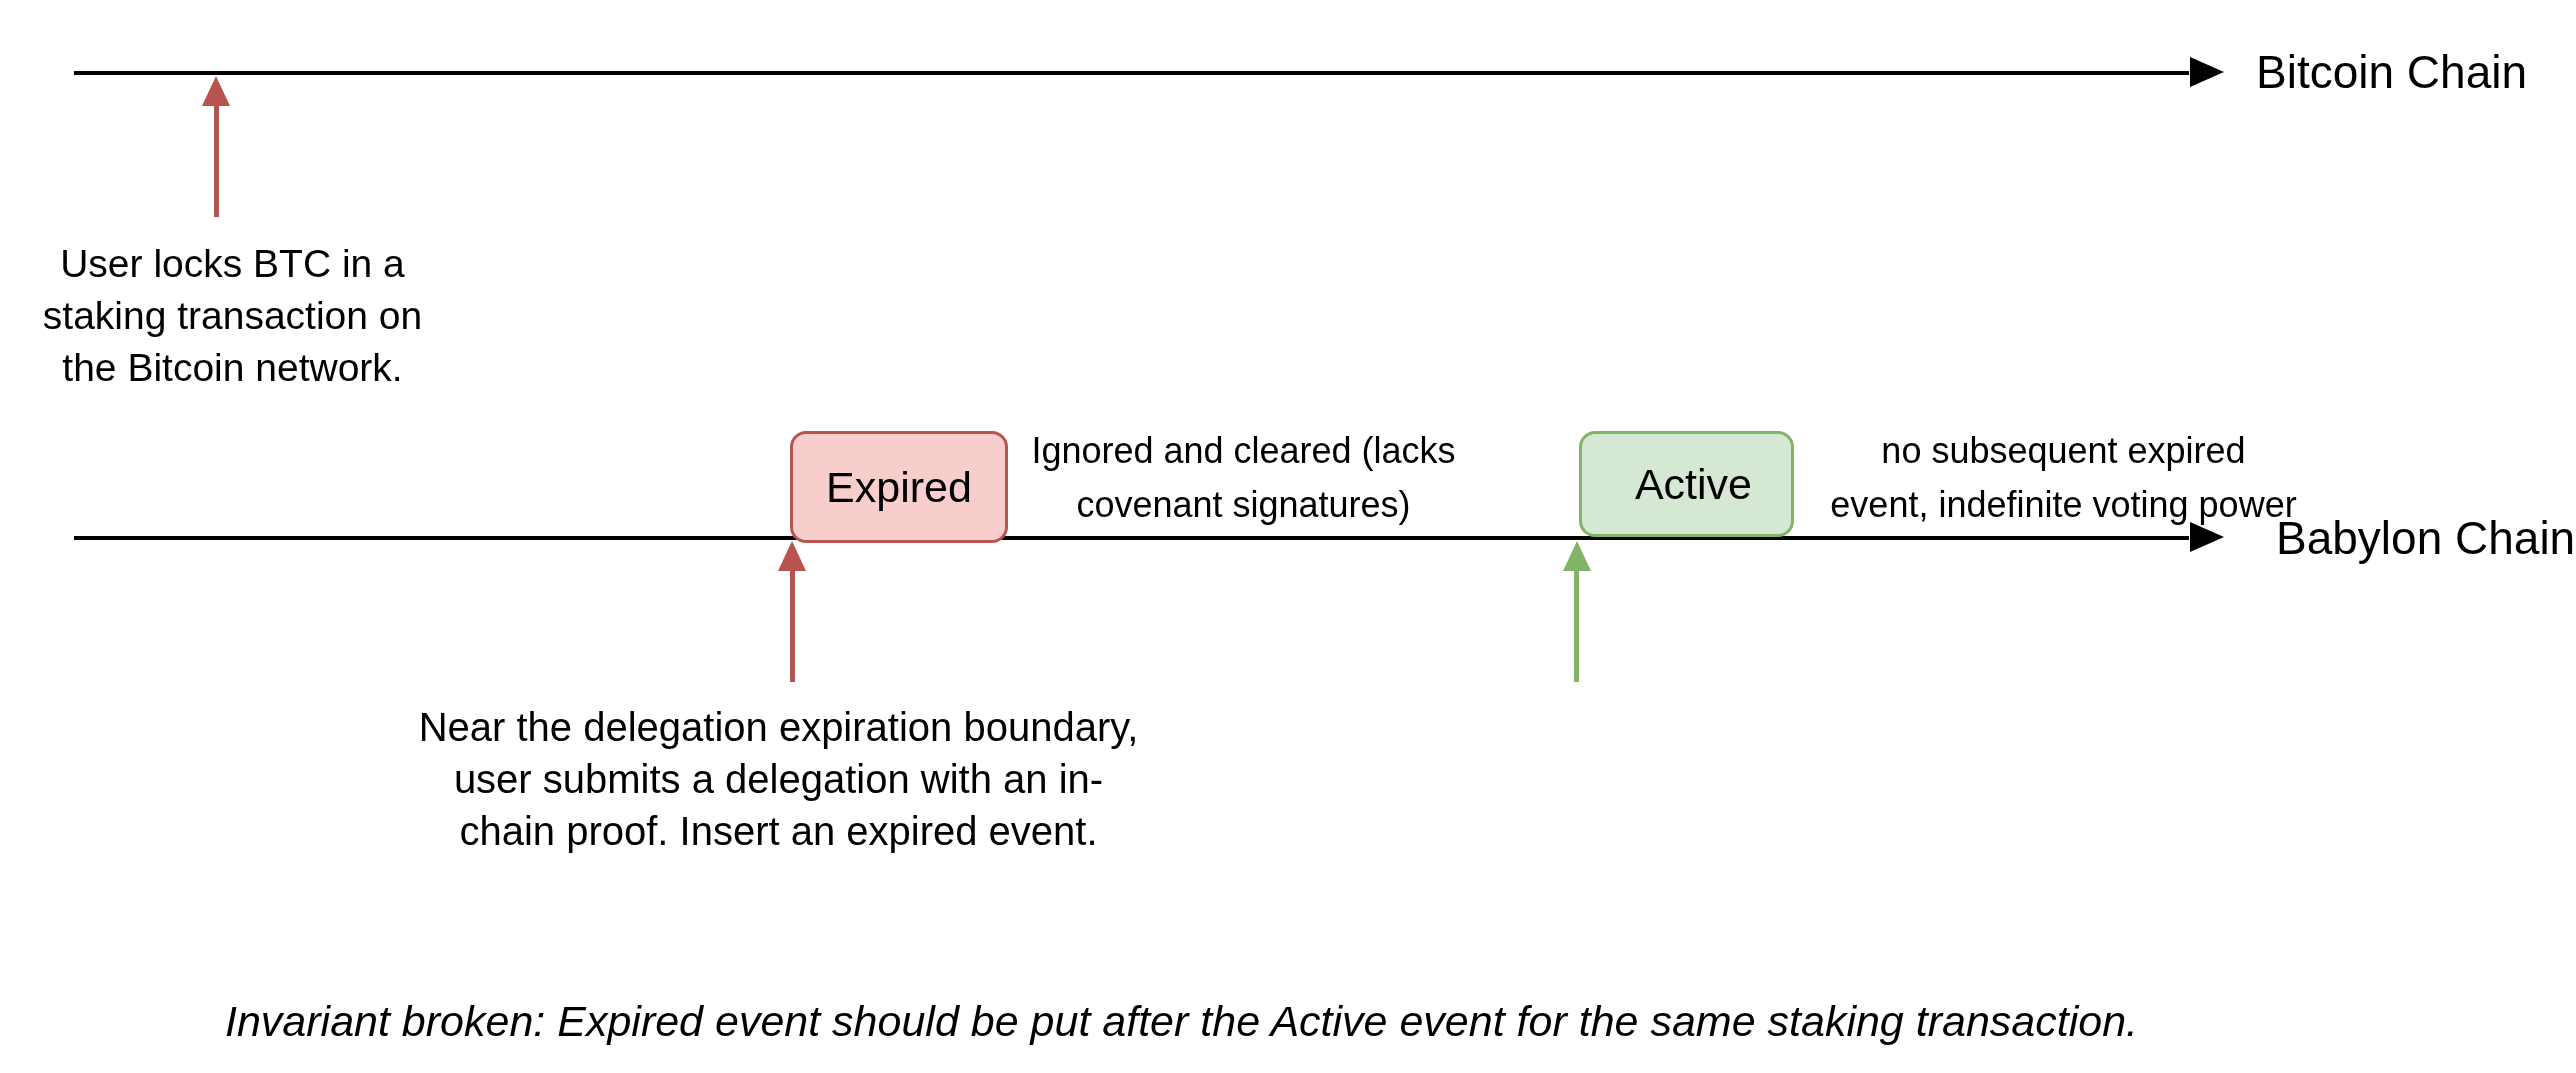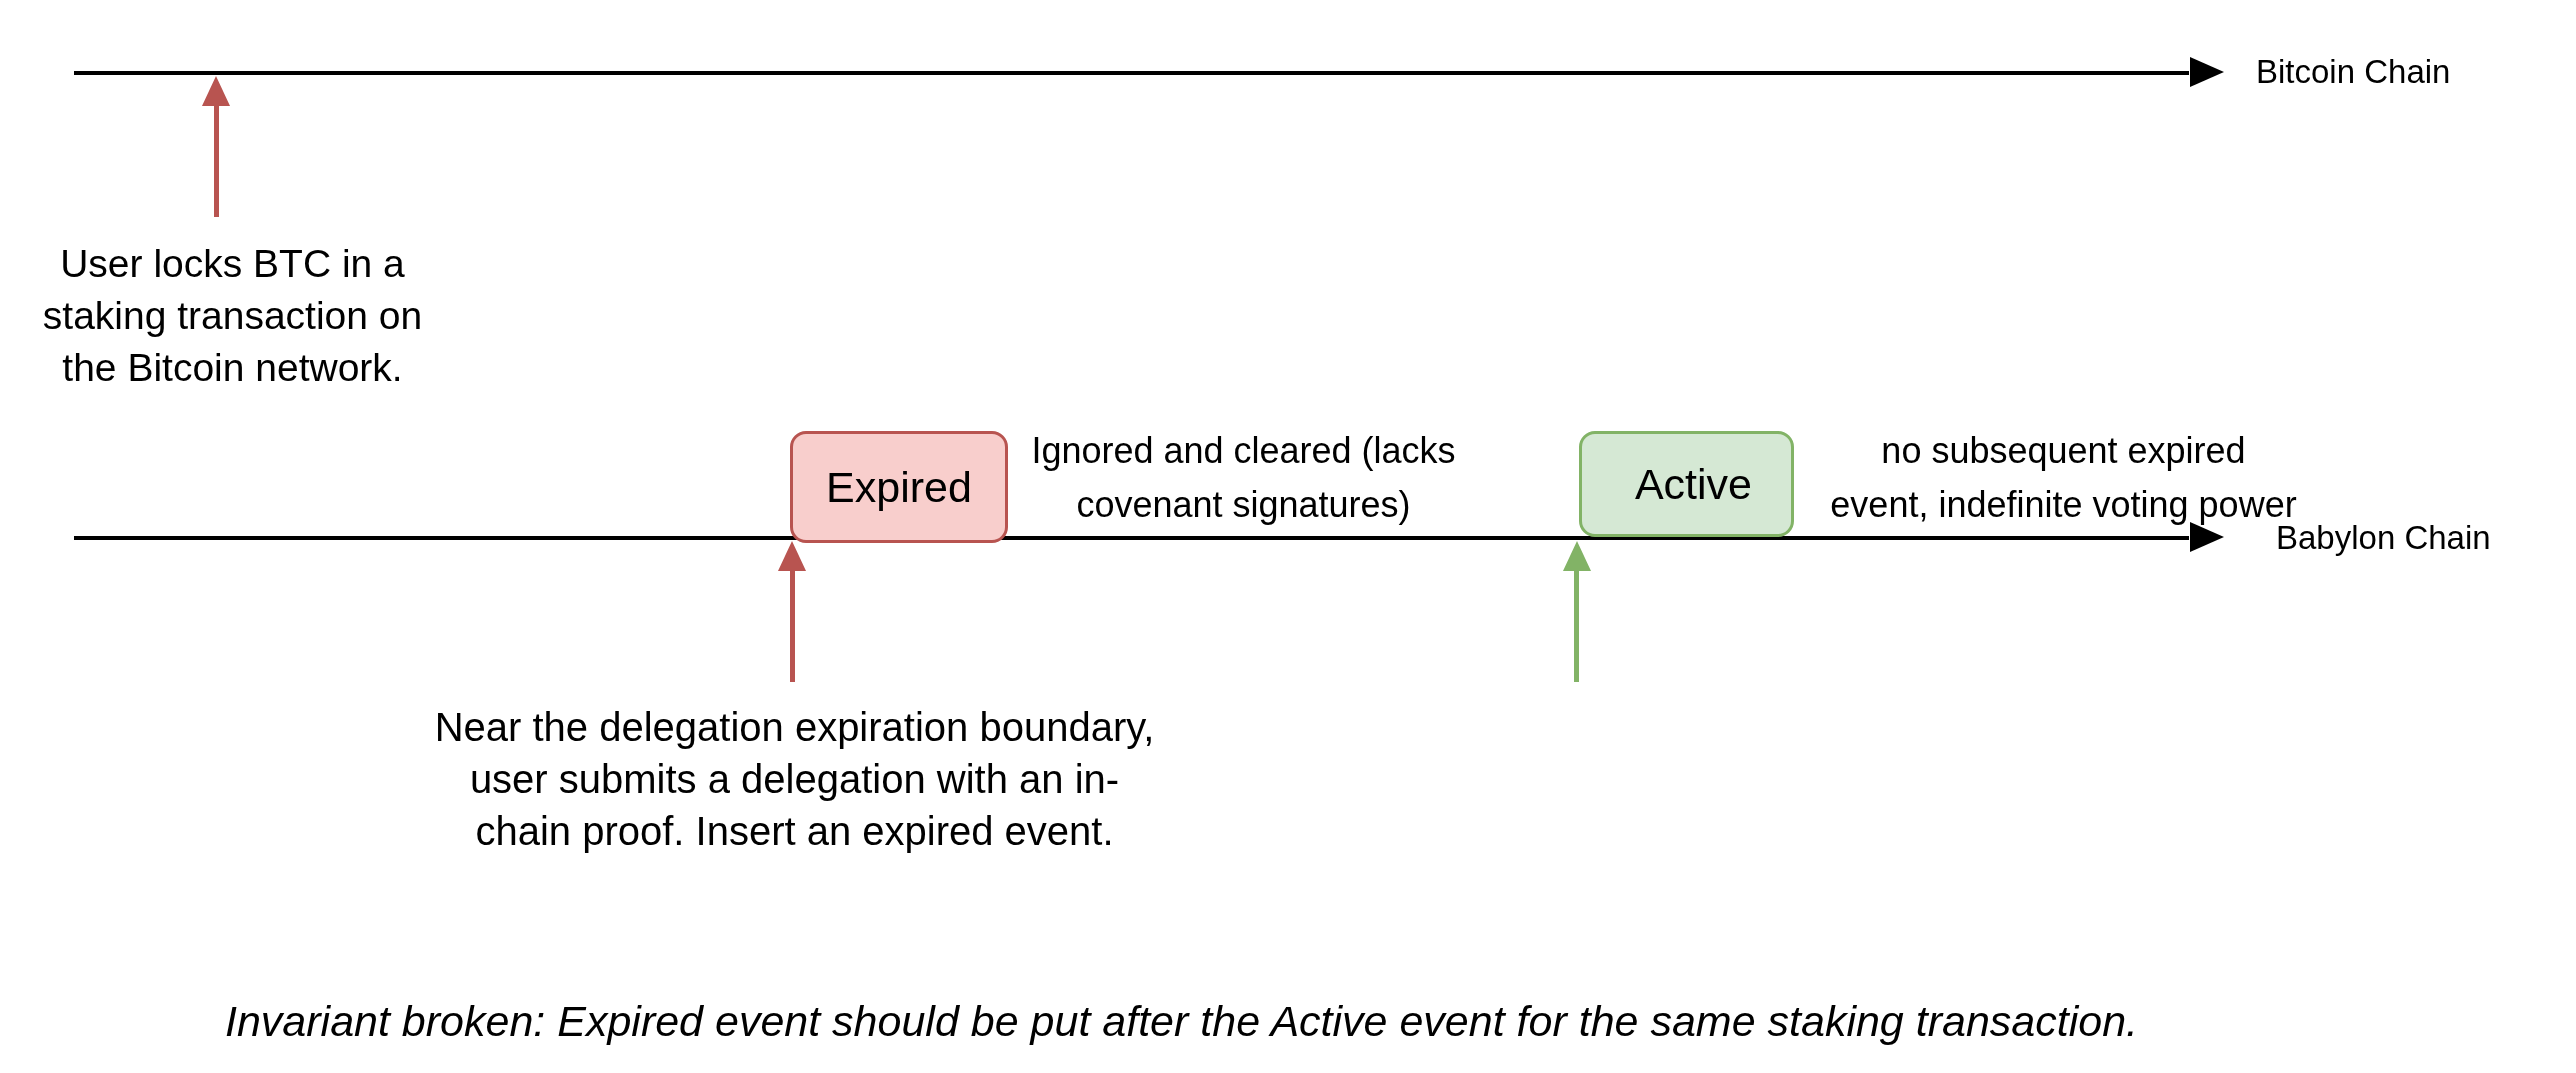--- a/index.html
+++ b/index.html
@@ -35,21 +35,21 @@
     border-left:14.3px solid transparent;
     border-right:14.3px solid transparent;
     border-bottom:30px solid;
   }
   .vshaft{width:5.4px;}
   .red .head-up{border-bottom-color:var(--red-accent);}
   .red .vshaft{background:var(--red-accent);}
   .green .head-up{border-bottom-color:var(--green-accent);}
   .green .vshaft{background:var(--green-accent);}
   
-  .chain-label{font-size:33px;line-height:50px;white-space:nowrap;}
+  .chain-label{font-size:46px;line-height:50px;white-space:nowrap;}
   
   .event-box{
     box-sizing:border-box;
     border-radius:16px;
     border:3.6px solid;
     display:flex;align-items:center;justify-content:center;
     font-size:43px;
   }
   .event-box.expired{background:var(--red-fill);border-color:var(--red-accent);}
   .event-box.active{background:var(--green-fill);border-color:var(--green-accent);padding-left:14px;}
@@ -104,21 +104,21 @@
   <div class="red">
     <div class="abs head-up" style="left:778px;top:541px;"></div>
     <div class="abs vshaft" style="left:790px;top:568px;height:114px;"></div>
   </div>
 
   <div class="green">
     <div class="abs head-up" style="left:1563px;top:541px;"></div>
     <div class="abs vshaft" style="left:1574px;top:568px;height:114px;"></div>
   </div>
 
-  <div class="abs annotation" style="left:392px;top:701px;width:805px;">
+  <div class="abs annotation" style="left:376px;top:701px;width:805px;">
     <div>Near the delegation expiration boundary,</div>
     <div>user submits a delegation with an in-</div>
     <div>chain proof. Insert an expired event.</div>
   </div>
 
 
   <div class="abs invariant" style="left:215px;top:996px;width:1923px;">Invariant broken: Expired event should be put after the Active event for the same staking transaction.</div>
 
 </div>
 

